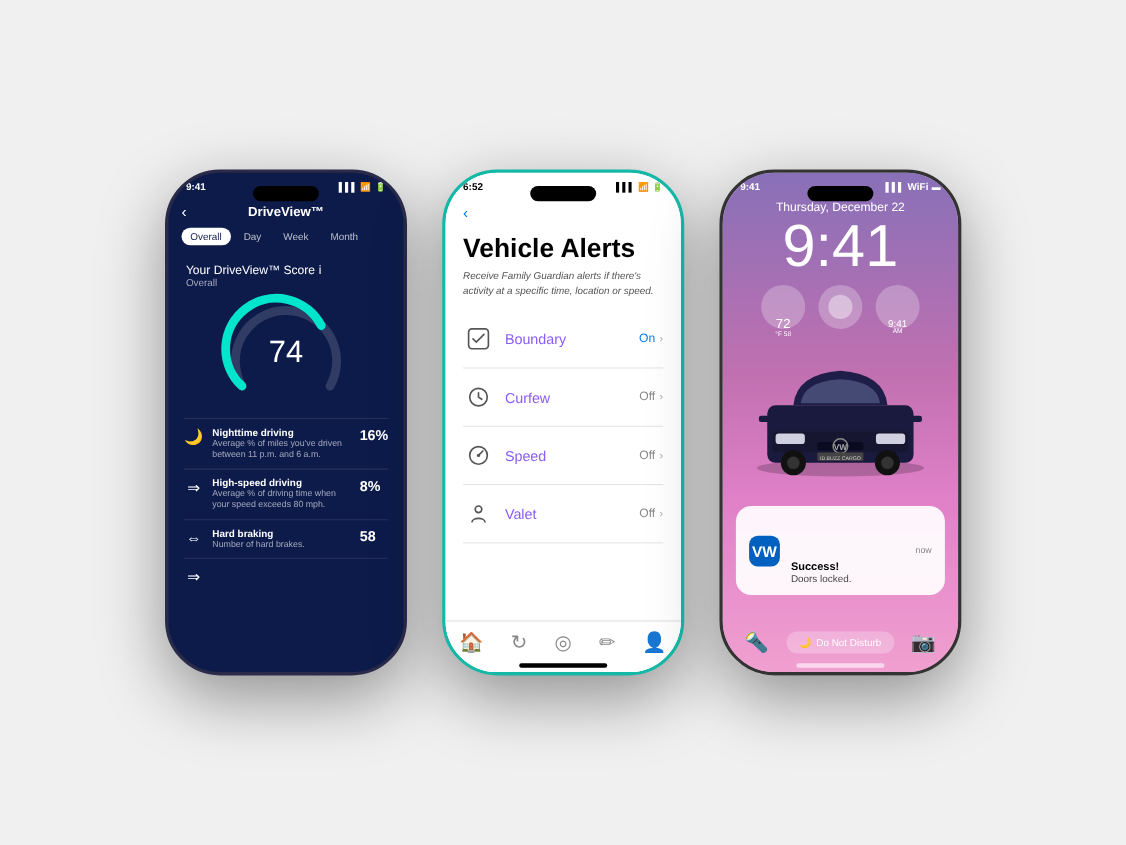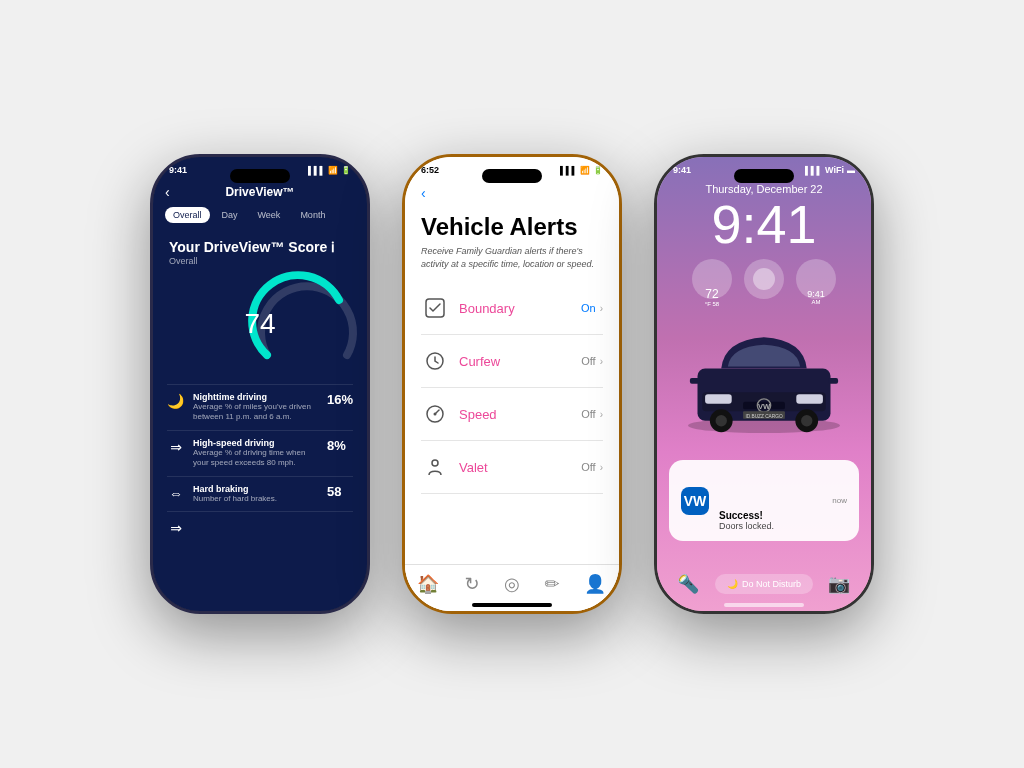--- a/index.html
+++ b/index.html
@@ -29,21 +29,21 @@
       box-shadow: 0 20px 60px rgba(0,0,0,0.4), inset 0 0 0 2px rgba(255,255,255,0.2);
     }
     .phone-dark {
       background: #1a1a2e;
       border: 3px solid #2a2a4a;
       width: 220px;
       height: 460px;
     }
     .phone-white {
       background: #ffffff;
-      border: 3px solid #a16207;
+      border: 3px solid #14b8a6;
       width: 220px;
       height: 460px;
     }
     .phone-purple {
       background: linear-gradient(160deg, #b8a0d0 0%, #d4a0c8 40%, #e8a0d8 70%, #f0b0c0 100%);
       border: 3px solid #333;
       width: 220px;
       height: 460px;
     }
 
@@ -105,32 +105,32 @@
     }
     .dv-tab-active {
       background: white;
       color: #0d1b4b;
     }
 
     .dv-score-section {
       padding: 6px 16px 4px;
     }
     .dv-score-title {
-      font-size: 14px;
-      font-weight: 700;
+      font-size: 11px;
+      font-weight: 400;
       color: white;
     }
     .dv-score-sub {
       font-size: 9px;
       color: rgba(255,255,255,0.6);
     }
 
     .dv-gauge-container {
       display: flex;
-      justify-content: flex-end;
+      justify-content: center;
       align-items: center;
       height: 110px;
       position: relative;
     }
     .dv-gauge-svg {
       width: 120px;
       height: 110px;
     }
     .dv-score-number {
       position: absolute;
@@ -214,21 +214,21 @@
       height: 28px;
       margin-right: 10px;
       display: flex;
       align-items: center;
       justify-content: center;
       font-size: 16px;
     }
     .va-item-name {
       flex: 1;
       font-size: 13px;
-      color: #ec4899;
+      color: #8b5cf6;
     }
     .va-item-status-on { font-size: 11px; color: #007AFF; margin-right: 4px; }
     .va-item-status-off { font-size: 11px; color: #888; margin-right: 4px; }
     .va-chevron { font-size: 10px; color: #aaa; }
 
     .va-bottom-nav {
       position: absolute;
       bottom: 0;
       left: 0;
       right: 0;

